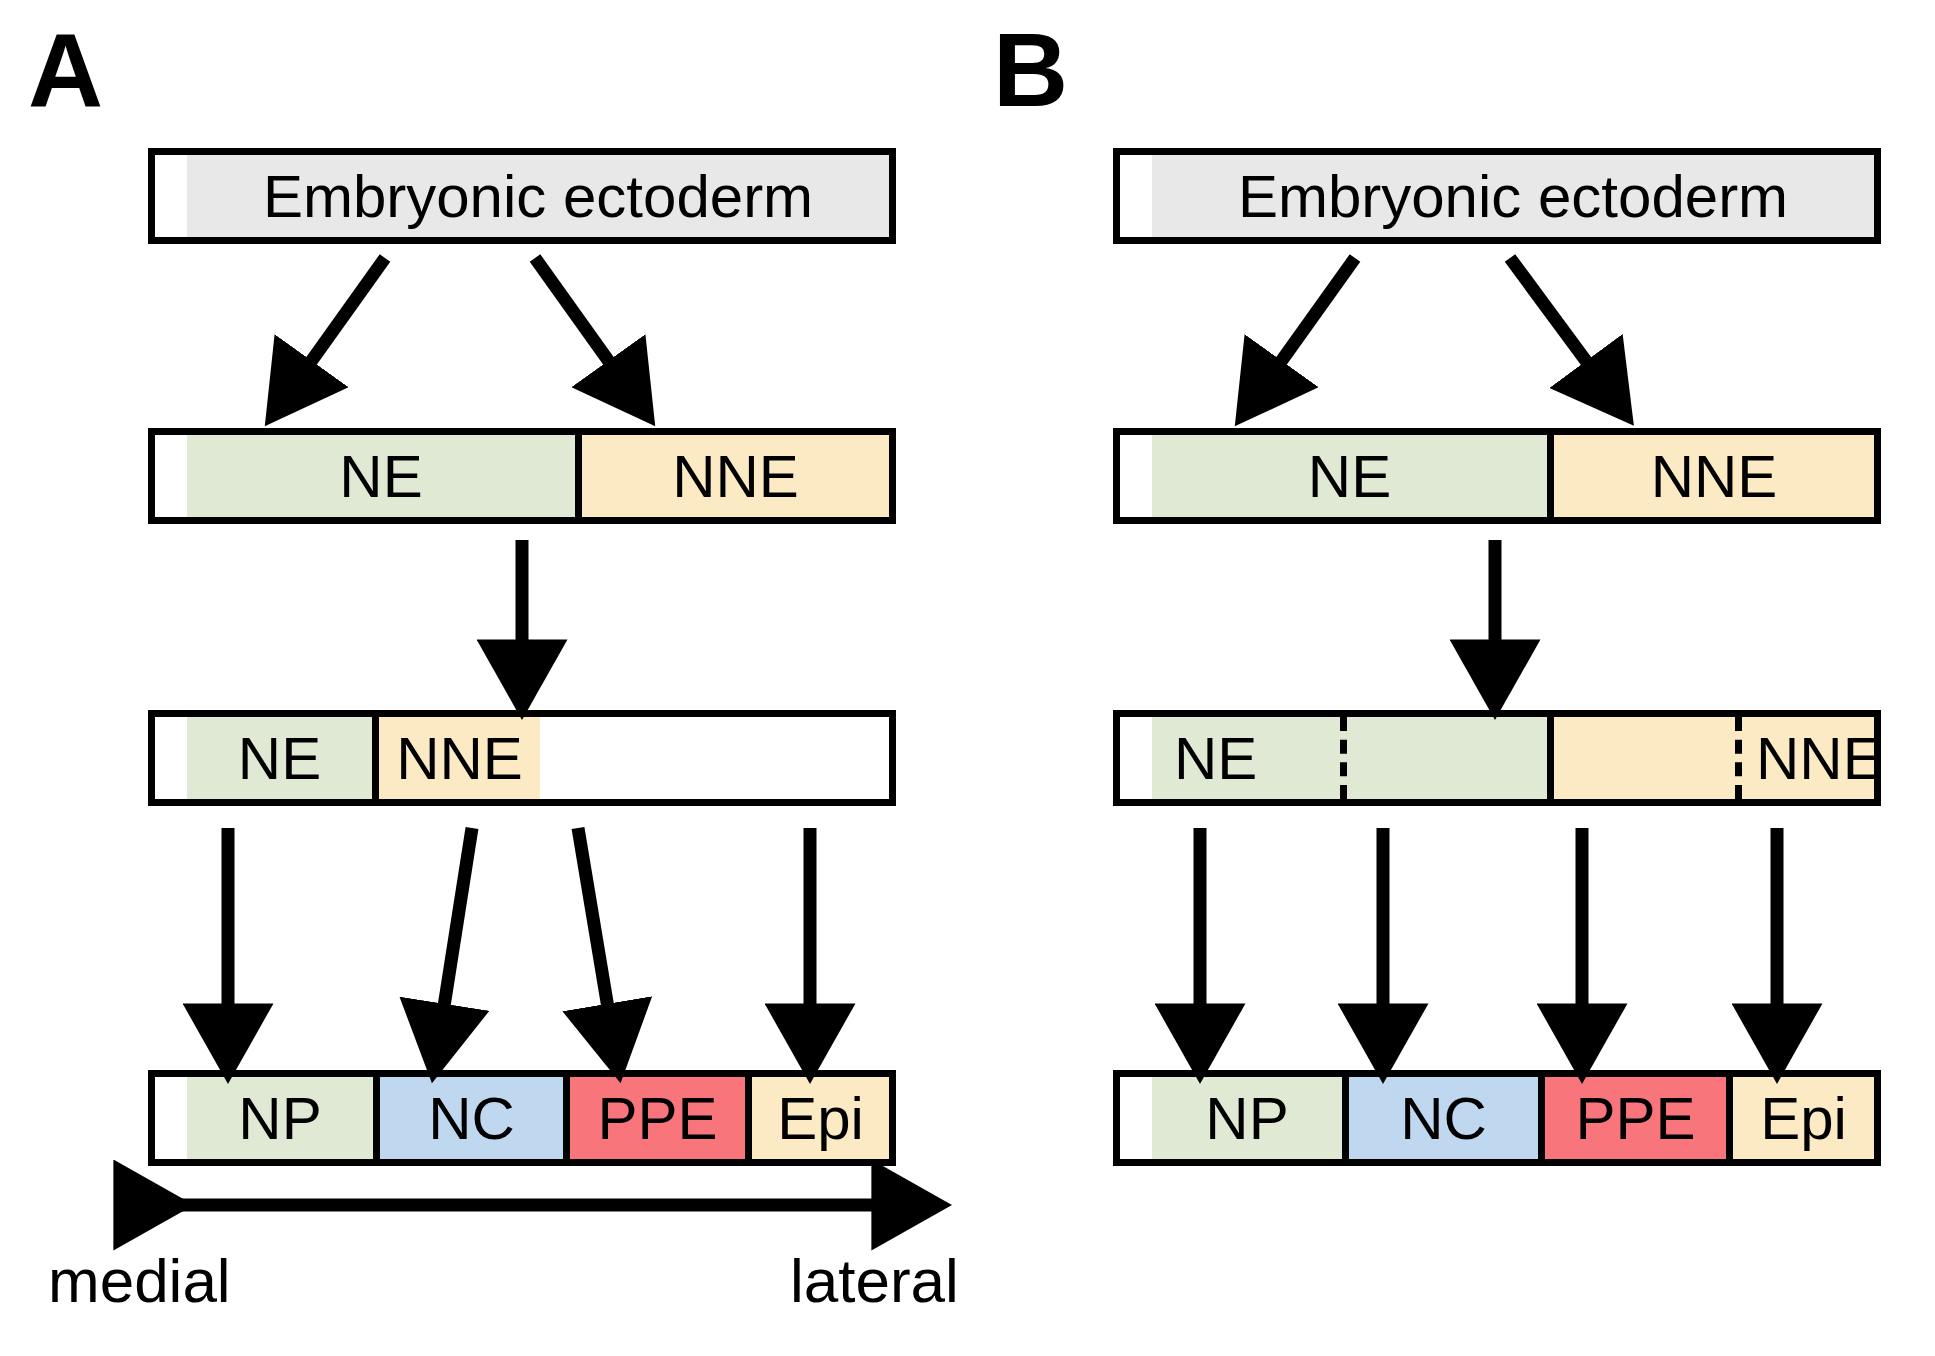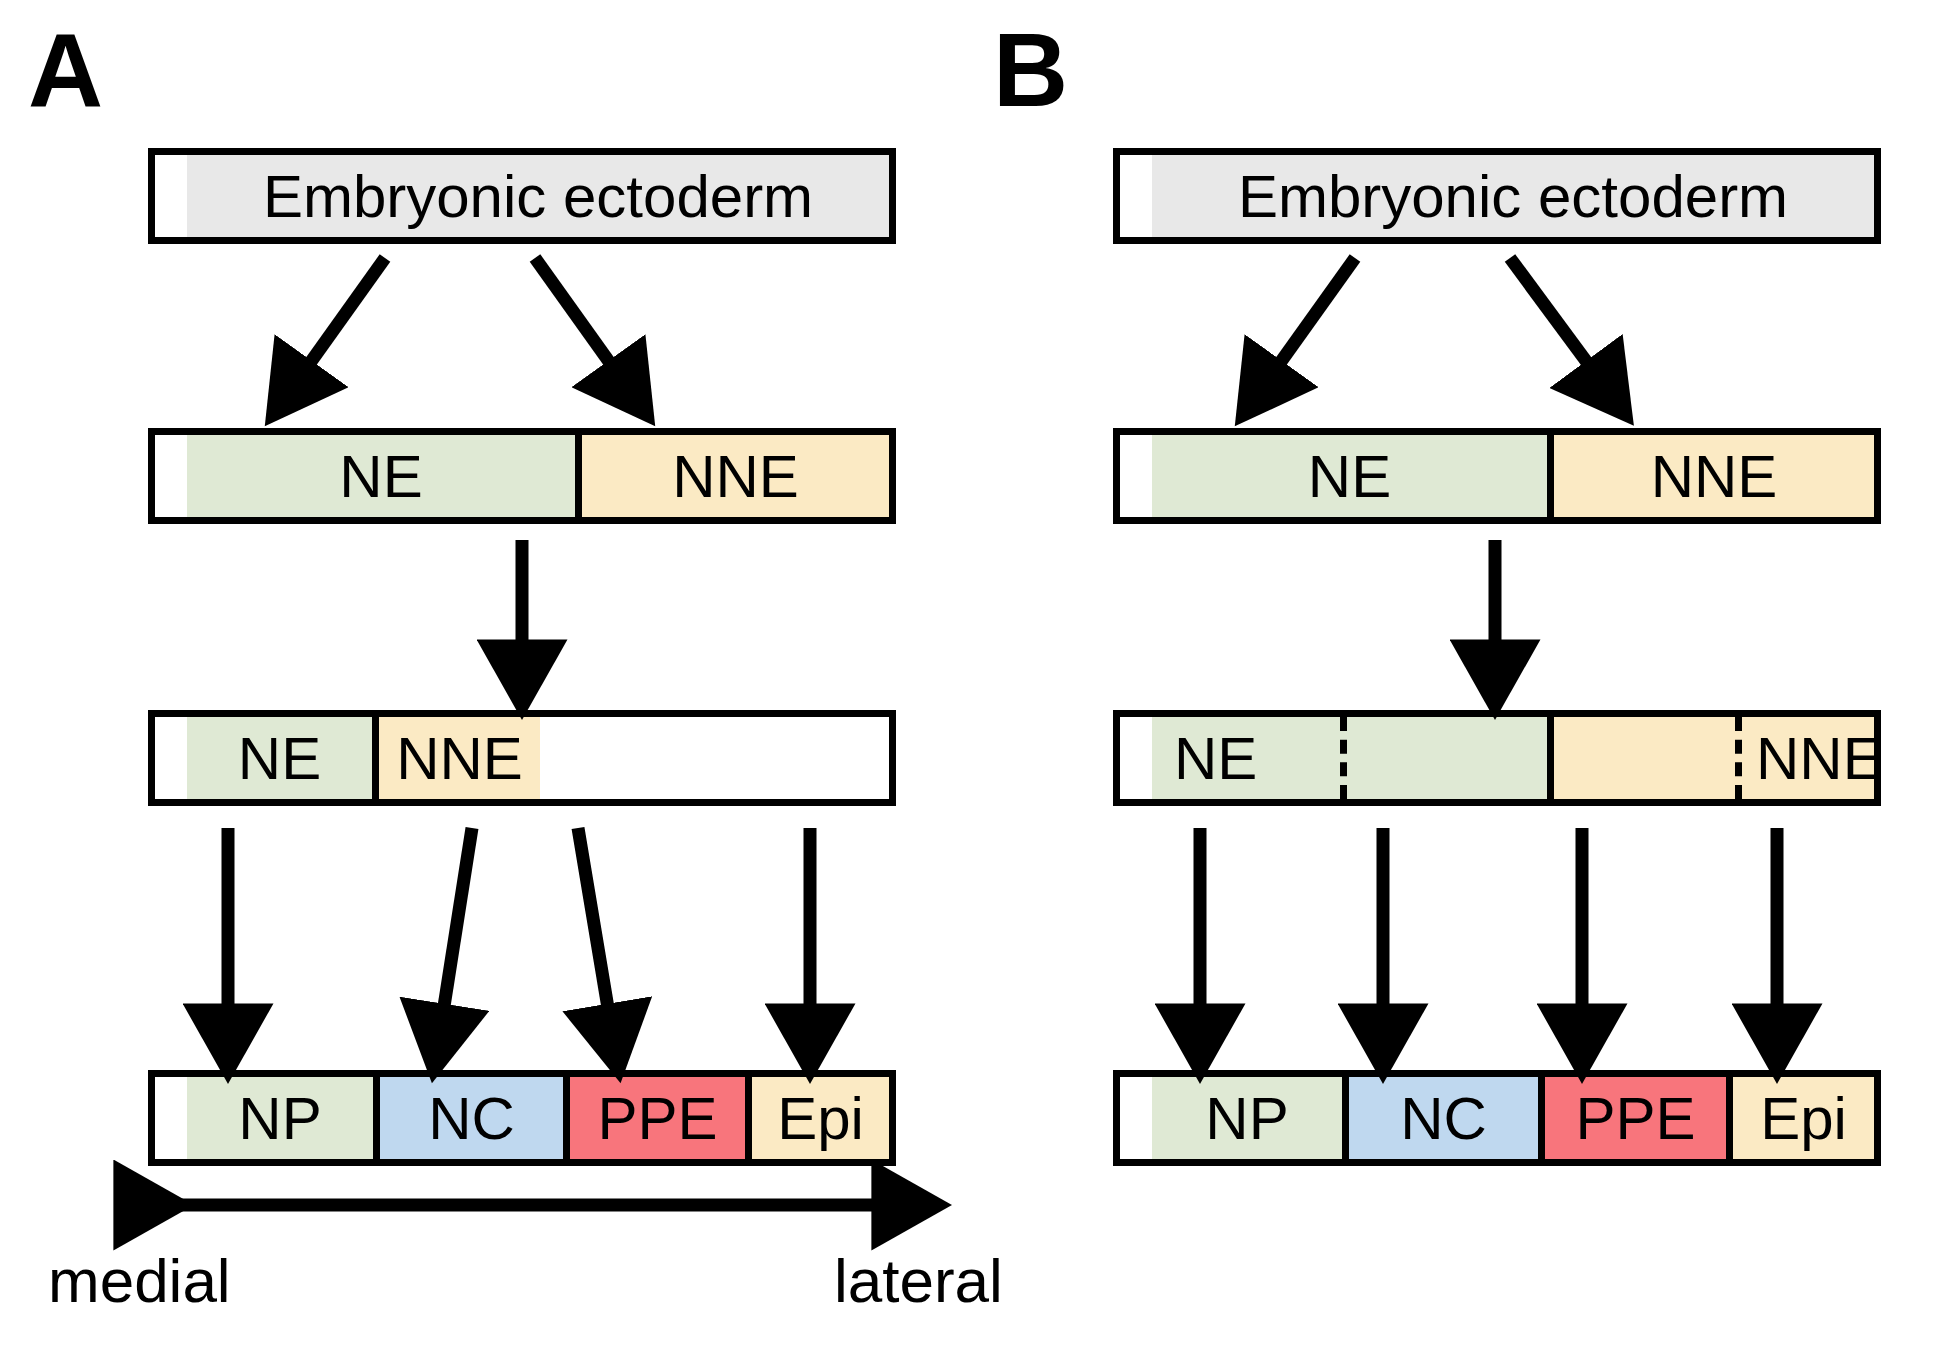--- a/index.html
+++ b/index.html
@@ -145,21 +145,21 @@
       <g>
         <line x1="810" y1="828" x2="810" y2="1032" stroke="#000000" stroke-width="13" marker-end="url(#ah-a)"></line>
       </g>
 
       <g>
         <line x1="142" y1="1205" x2="900" y2="1205" stroke="#000000" stroke-width="13" marker-start="url(#ah-a-left)" marker-end="url(#ah-a)"></line>
       </g>
     </svg>
 
     <div class="axis-label" style="left:48px; top:1245px;">medial</div>
-    <div class="axis-label" style="left:790px; top:1245px;margin-left:44px;">lateral</div>
+    <div class="axis-label" style="left:790px; top:1245px;">lateral</div>
   </div>
 
   <div class="panel" id="panel-b">
 
     <div class="panel-label" style="left:28px; top:18px;">B</div>
 
     <div class="row" style="left:148px; top:148px; width:768px; height:96px;">
       <div class="cell" style="flex:1 1 auto; background:#e8e8e8;">Embryonic ectoderm</div>
     </div>
 

